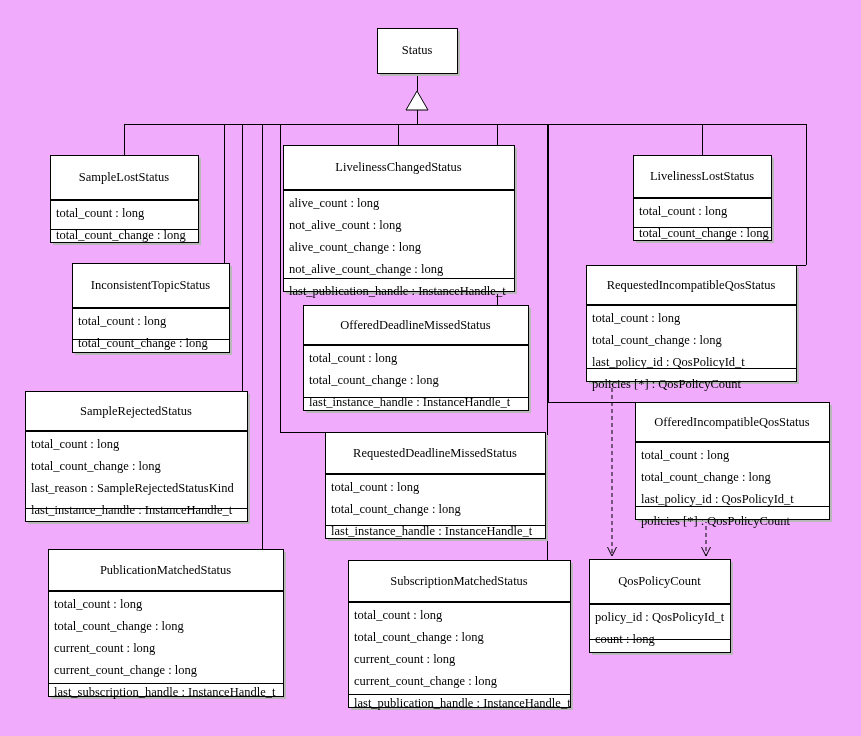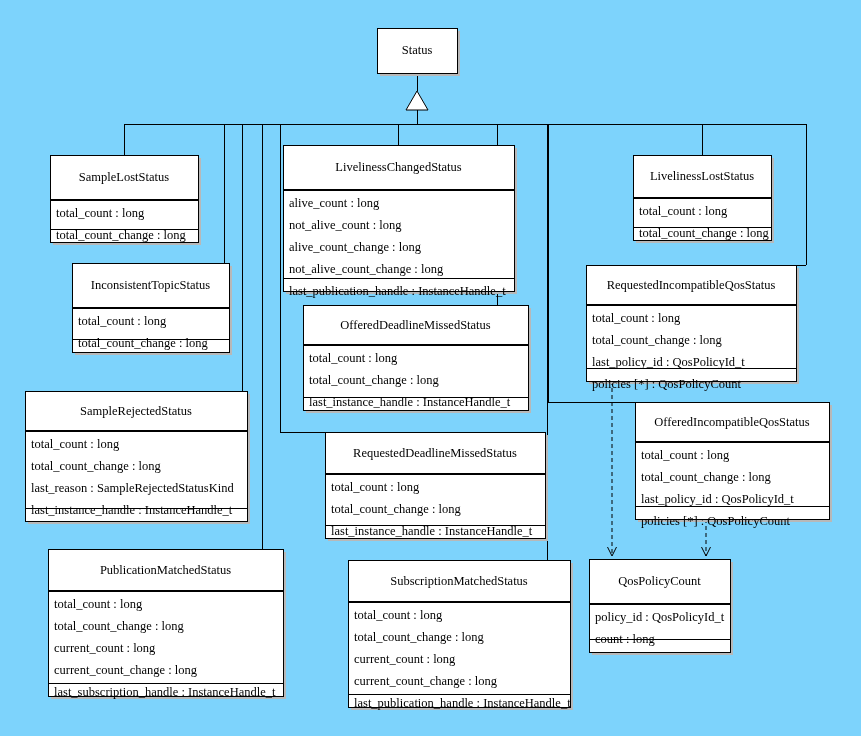--- a/index.html
+++ b/index.html
@@ -8,21 +8,21 @@
     padding: 0;
     background: #ffffff;
   }
   body {
     font-family: "Liberation Serif", "DejaVu Serif", serif;
   }
   #diagram-root {
     position: relative;
     width: 861px;
     height: 736px;
-    background: #7dd3fc;
+    background: #f0abfc;
     overflow: hidden;
   }
   svg.uml-canvas {
     position: absolute;
     left: 0;
     top: 0;
     width: 861px;
     height: 736px;
     display: block;
     shape-rendering: crispEdges;

